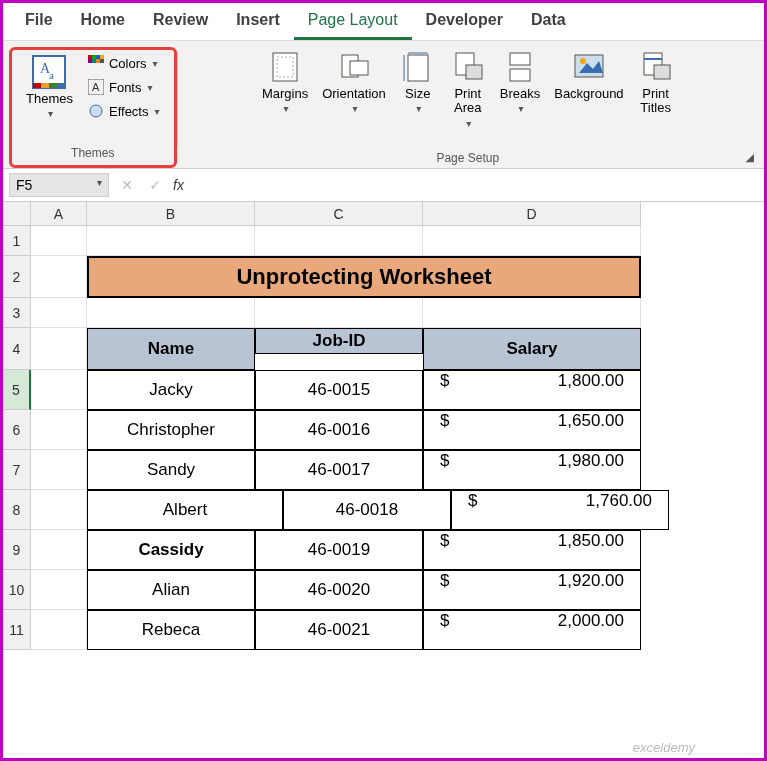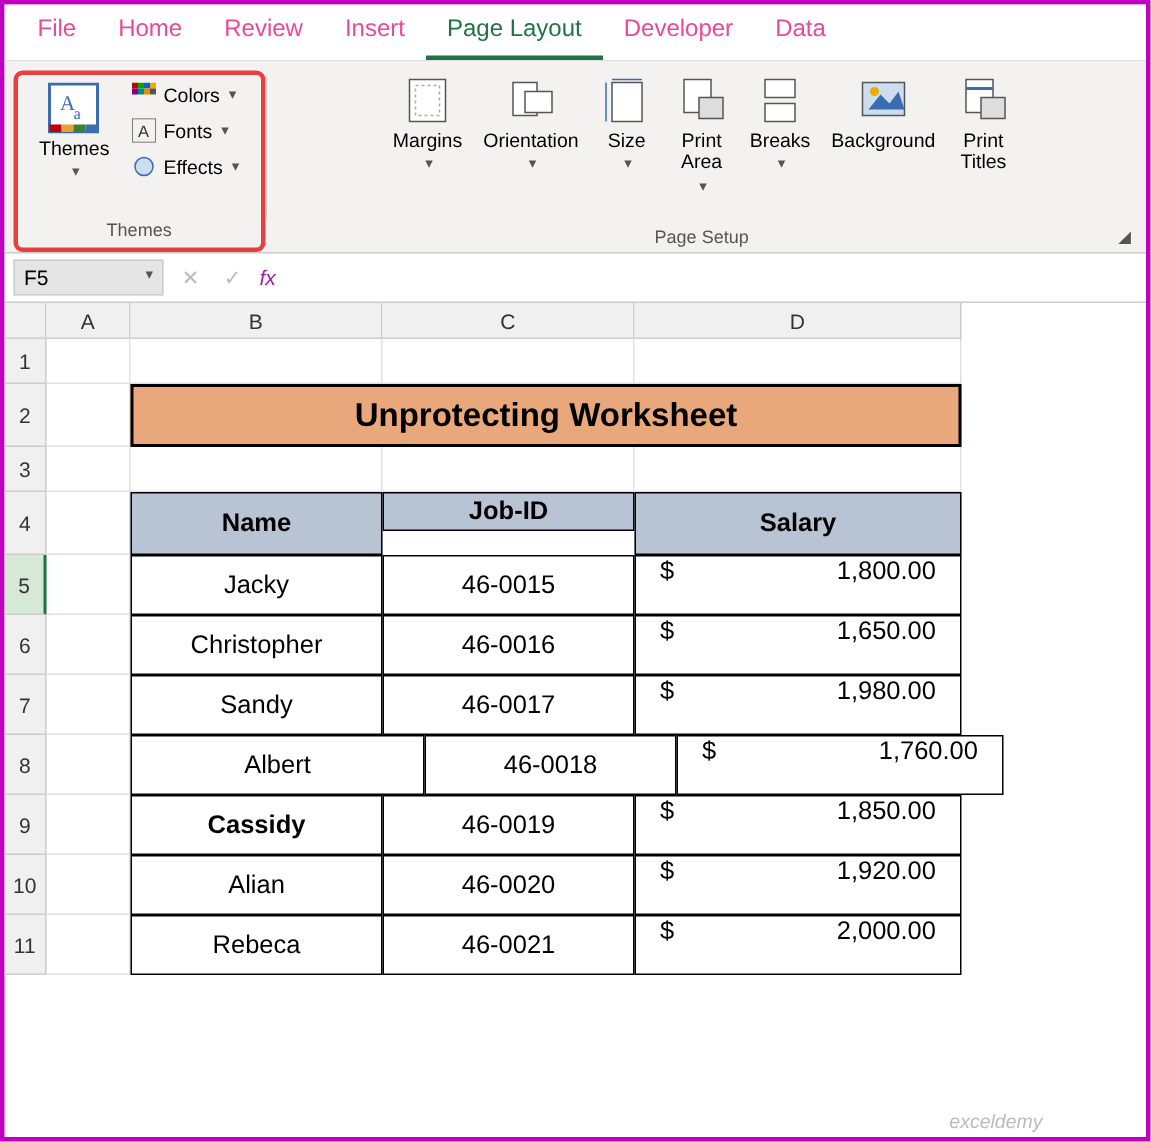--- a/index.html
+++ b/index.html
@@ -1,37 +1,37 @@
 <!DOCTYPE html>
 <html><head>
 <meta charset="utf-8">
 <style>
 * { box-sizing: border-box; margin: 0; padding: 0; }
 body { font-family: 'Segoe UI', Arial, sans-serif; background: #fff; width: 767px; height: 761px; overflow: hidden; border: 3px solid #c000c0; }
 .tabs { display: flex; background: #fff; border-bottom: 1px solid #ddd; padding: 0 8px; }
-.tab { padding: 8px 14px; font-size: 16px; cursor: pointer; color: #ec4899; }
+.tab { padding: 8px 14px; font-size: 16px; cursor: pointer; color: #404040; font-weight: bold; }
 .tab.active { color: #217346; border-bottom: 3px solid #217346; font-weight: 500; }
 .ribbon { display: flex; background: #f3f2f1; padding: 6px 6px 0 6px; height: 128px; border-bottom: 1px solid #ccc; position: relative; }
 .ribbon-group { display: flex; flex-direction: column; align-items: center; padding: 0 8px; position: relative; }
 .ribbon-group-content { display: flex; gap: 6px; flex: 1; align-items: flex-start; }
 .ribbon-group-label { font-size: 12px; color: #555; padding: 3px 0; text-align: center; width: 100%; }
 .ribbon-sep { width: 1px; background: #d0d0d0; margin: 4px 0 22px 0; }
 .big-btn { display: flex; flex-direction: column; align-items: center; gap: 2px; padding: 2px 4px; cursor: pointer; }
 .big-btn .ico { width: 36px; height: 36px; display: flex; align-items: center; justify-content: center; }
 .big-btn .lbl { font-size: 13px; text-align: center; line-height: 1.1; }
 .small-btn { display: flex; align-items: center; gap: 4px; padding: 2px 4px; cursor: pointer; font-size: 13px; }
 .small-btn .ico { width: 18px; height: 18px; display: flex; align-items: center; justify-content: center; }
 .themes-box { border: 3px solid #e83e3e; border-radius: 6px; padding: 2px; }
 .themes-col { display: flex; flex-direction: column; gap: 2px; }
 .chev { font-size: 10px; color: #555; margin-left: 2px; }
 .launcher { position: absolute; right: 4px; bottom: 4px; font-size: 11px; color: #555; cursor: pointer; }
 .namebox-row { display: flex; align-items: center; background: #fff; border-bottom: 1px solid #ccc; padding: 4px 6px; gap: 8px; }
 .namebox { width: 100px; border: 1px solid #ccc; padding: 3px 6px; font-size: 14px; display: flex; justify-content: space-between; align-items: flex-start; background: #e5e5e5; }
 .fx-btn { width: 20px; text-align: center; font-size: 14px; color: #666; cursor: pointer; }
-.fx-label { font-style: italic; font-size: 14px; color: #a21caf; }
+.fx-label { font-style: italic; font-size: 14px; color: #404040; }
 .formula-input { flex: 1; border: none; outline: none; font-size: 14px; padding: 2px; }
 .grid-wrap { display: flex; }
 .row-headers { display: flex; flex-direction: column; }
 .col-headers { display: flex; }
 .corner { width: 28px; height: 24px; background: #f0f0f0; border-right: 1px solid #ccc; border-bottom: 1px solid #ccc; }
 .ch { height: 24px; background: #f0f0f0; border-right: 1px solid #ccc; border-bottom: 1px solid #ccc; display: flex; align-items: center; justify-content: center; font-size: 14px; color: #333; }
 .rh { width: 28px; background: #f0f0f0; border-right: 1px solid #ccc; border-bottom: 1px solid #ccc; display: flex; align-items: center; justify-content: center; font-size: 14px; color: #333; }
 .rh.sel { background: #d6e8d6; border-right: 2px solid #217346; }
 .cells { position: relative; }
 .row { display: flex; }

